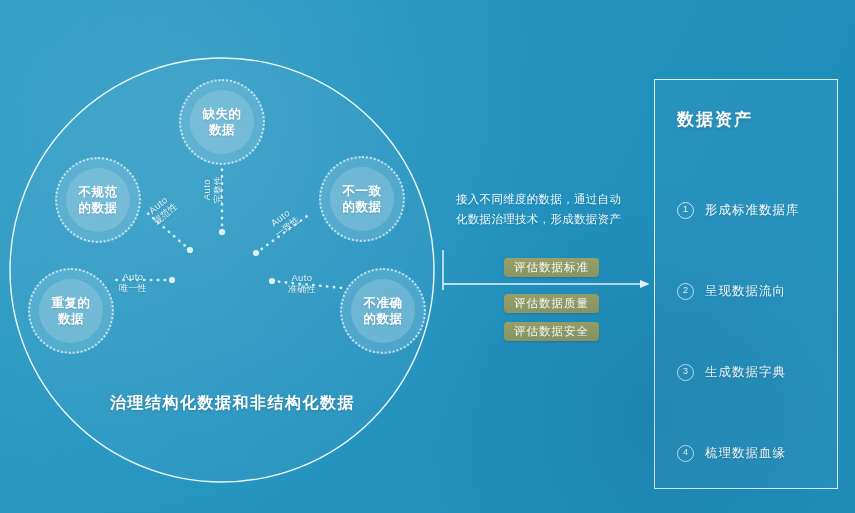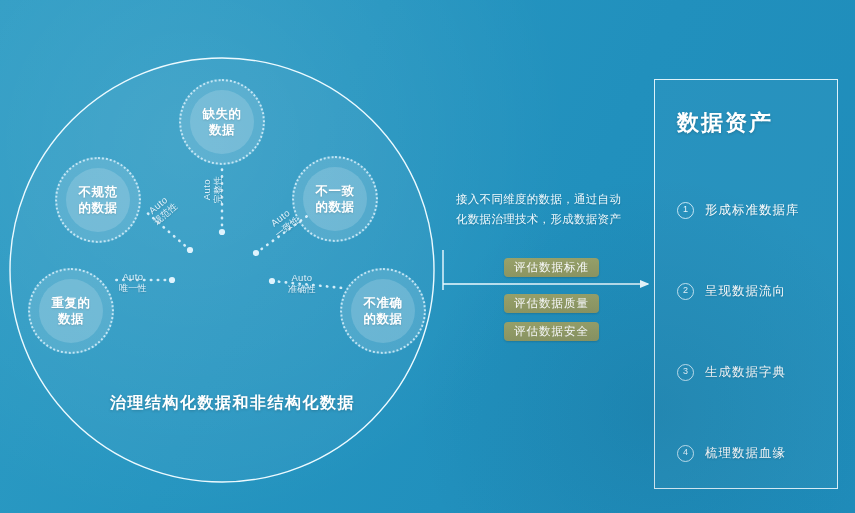--- a/index.html
+++ b/index.html
@@ -171,21 +171,21 @@
     height: 410px;
     border: 1px solid rgba(236,250,255,0.92);
     box-sizing: border-box;
     background: rgba(255,255,255,0.035);
   }
   .panel-title {
     position: absolute;
     left: 22px;
     top: 28px;
     color: #ffffff;
-    font-size: 22px;
+    font-size: 17px;
     font-weight: 700;
     letter-spacing: 2px;
     text-shadow: 0 1px 3px rgba(0,0,0,0.2);
   }
   .panel-list {
     position: absolute;
     left: 22px;
     top: 108px;
     right: 10px;
   }
@@ -259,21 +259,21 @@
   </div>
 
   <div class="node small" id="node-nonstandard" style="left:55px; top:157px;text-align:right;">
     <div class="inner"></div>
     <div class="label">
       <span>不规范</span><br>
       <span>的数据</span>
     </div>
   </div>
 
-  <div class="node small" id="node-inconsistent" style="left:292px; top:156px;">
+  <div class="node small" id="node-inconsistent" style="left:319px; top:156px;">
     <div class="inner"></div>
     <div class="label">
       <span>不一致</span><br>
       <span>的数据</span>
     </div>
   </div>
 
   <div class="node small" id="node-duplicate" style="left:28px; top:268px;align-items:center;">
     <div class="inner"></div>
     <div class="label">

